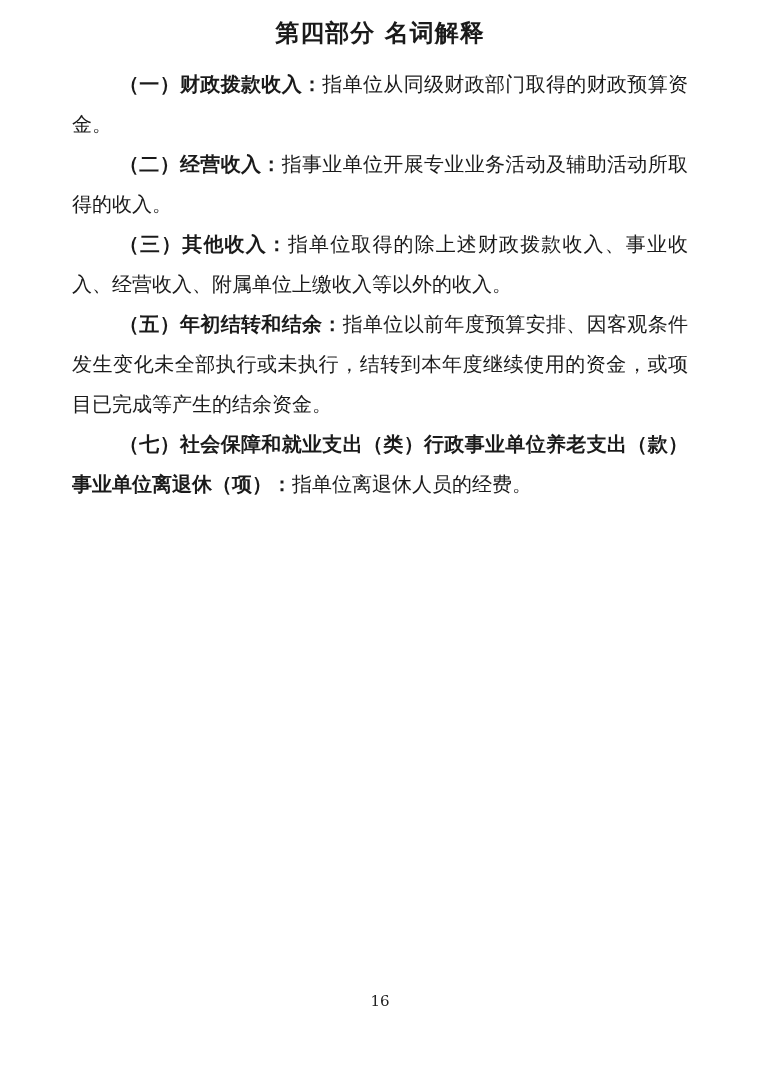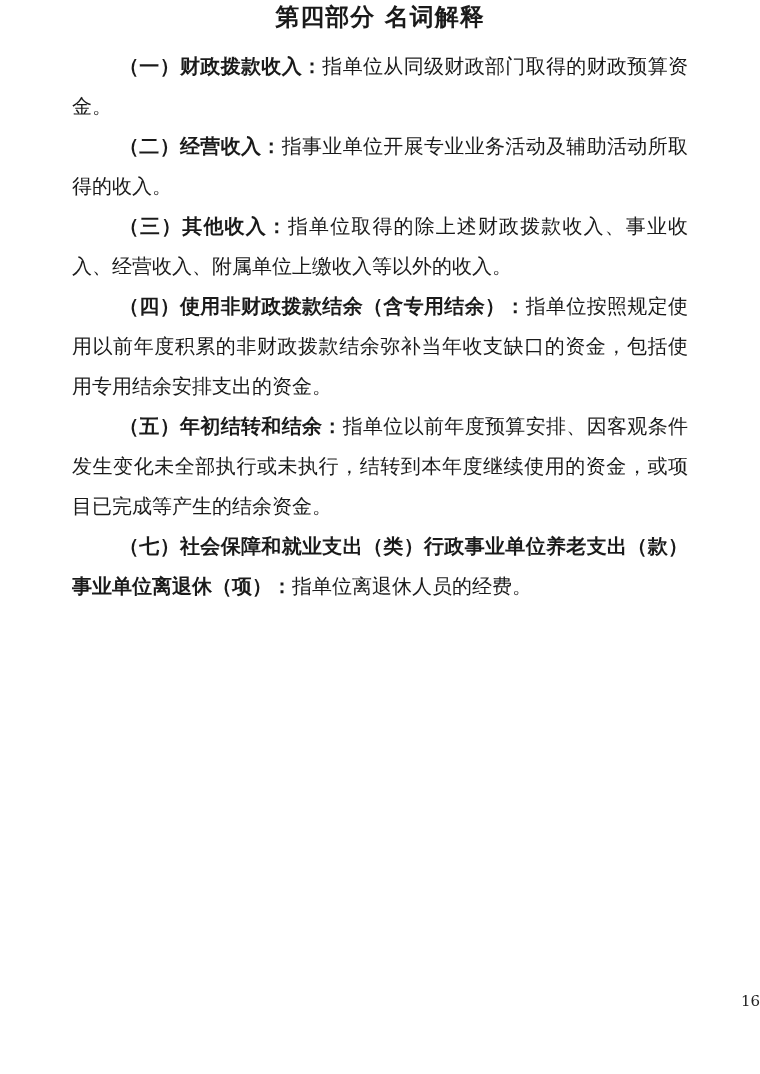--- a/index.html
+++ b/index.html
@@ -9,73 +9,72 @@
   }
   .page {
     position: relative;
     width: 760px;
     height: 1074px;
     background: #ffffff;
     color: #1a1a1a;
     overflow: hidden;
   }
   .doc-title {
-    margin: 0;
+    margin: 16px;
     text-align: center;
     font-family: "DejaVu Sans", "Liberation Sans", sans-serif;
     font-size: 24px;
     line-height: 34px;
     font-weight: 700;
     letter-spacing: 1px;
   }
   .content {
     margin: 12px 72px 0 72px;
-    font-family: Liberation Sans, sans-serif;
+    font-family: Liberation Mono, monospace;
     font-size: 20px;
     line-height: 40px;
     text-align: justify;
     word-break: normal;
   }
   .content p {
     margin: 0;
     text-indent: 2.35em;
   }
   .term {
     font-weight: 700;
   }
   .stretch-last {
     text-align-last: justify;
   }
   .page-number {
     position: absolute;
     left: 0;
     right: 0;
     bottom: 64px;
-    text-align: right;
+    text-align: center;
     font-family: "DejaVu Serif", "Liberation Serif", serif;
     font-size: 15px;
     color: #222222;
   }
 </style>
 </head>
 <body>
 
 <div class="page">
 
   <h1 class="doc-title">第四部分 名词解释</h1>
 
   <div class="content">
 
     <p><span class="term">（一）财政拨款收入：</span><span>指单位从同级财政部门取得的财政预算资金。</span></p>
 
     <p><span class="term">（二）经营收入：</span><span>指事业单位开展专业业务活动及辅助活动所取得的收入。</span></p>
 
     <p><span class="term">（三）其他收入：</span><span>指单位取得的除上述财政拨款收入、事业收入、经营收入、附属单位上缴收入等以外的收入。</span></p>
 
-    <p><span class="term">（四）使用非财政拨款结余（含专用结余）：</span><span>指单位按照规定使用以前年度积累的非财政拨款结余弥补当年收支缺口的资金，包括使用专用结余安排支出的资金。</span></p>
 
     <p><span class="term">（五）年初结转和结余：</span><span>指单位以前年度预算安排、因客观条件发生变化未全部执行或未执行，结转到本年度继续使用的资金，或项目已完成等产生的结余资金。</span></p>
 
 
     <p><span class="term">（七）社会保障和就业支出（类）行政事业单位养老支出（款）事业单位离退休（项）：</span><span>指单位离退休人员的经费。</span></p>
 
 
 
   </div>
 

